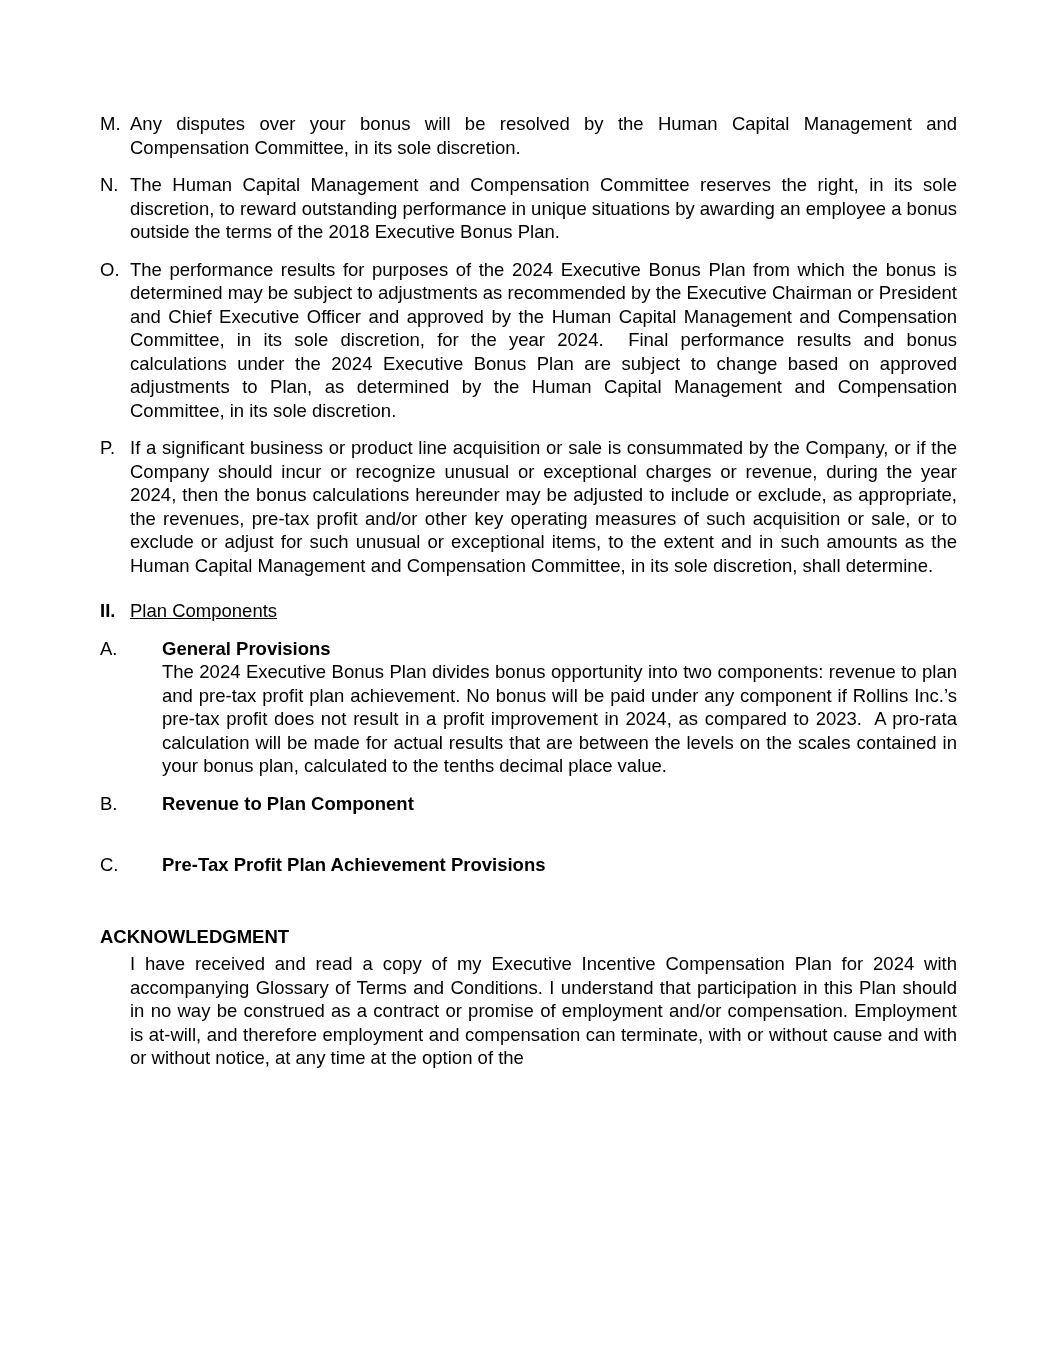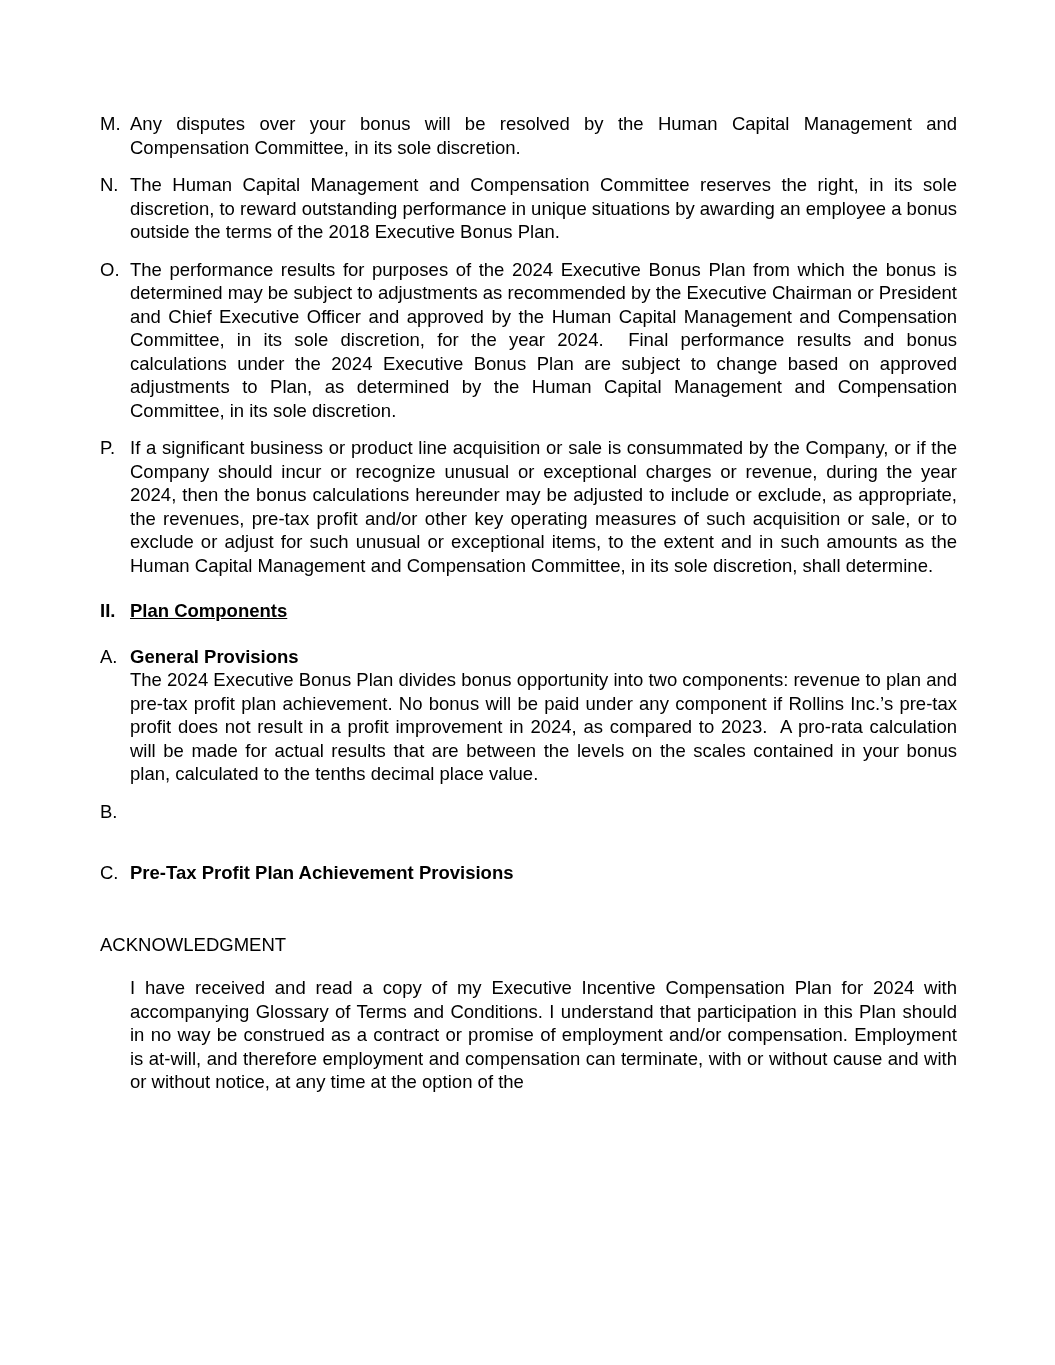--- a/index.html
+++ b/index.html
@@ -27,34 +27,34 @@
     flex: 0 0 30px;
     width: 30px;
   }
   .text {
     flex: 1;
     text-align: justify;
     white-space: pre-wrap;
   }
   .section-heading {
     margin-top: 22px;
-    margin-bottom: 22px;
+    margin-bottom: 14px;
   }
   .bold { font-weight: bold; }
   .section-title {
-    font-weight: bold;
+    font-weight: normal;
     text-decoration: underline;
   }
-  .subbody { flex: 1; }
+  .subbody { flex: 1; margin-left: 32px; }
   .subheading { font-weight: bold; }
   .sub-c { margin-top: 38px; }
   .ack-heading {
-    font-weight: normal;
+    font-weight: bold;
     margin-top: 48px;
-    margin-bottom: 20px;
+    margin-bottom: 4px;
   }
   .ack-para { margin-bottom: 7px; }
 </style>
 </head>
 <body>
 
 <div class="page">
   <div class="content">
 
     <div class="hang">
@@ -86,20 +86,21 @@
       <span class="label">A.</span>
       <div class="subbody">
         <div class="subheading">General Provisions</div>
         <p class="text">The 2024 Executive Bonus Plan divides bonus opportunity into two components: revenue to plan and pre-tax profit plan achievement. No bonus will be paid under any component if Rollins Inc.’s pre-tax profit does not result in a profit improvement in 2024, as compared to 2023.  A pro-rata calculation will be made for actual results that are between the levels on the scales contained in your bonus plan, calculated to the tenths decimal place value.</p>
       </div>
     </div>
 
     <div class="hang">
       <span class="label">B.</span>
       <div class="subbody">
+        <div class="subheading">Revenue to Plan Component</div>
       </div>
     </div>
 
     <div class="hang sub-c">
       <span class="label">C.</span>
       <div class="subbody">
         <div class="subheading">Pre-Tax Profit Plan Achievement Provisions</div>
       </div>
     </div>
 

